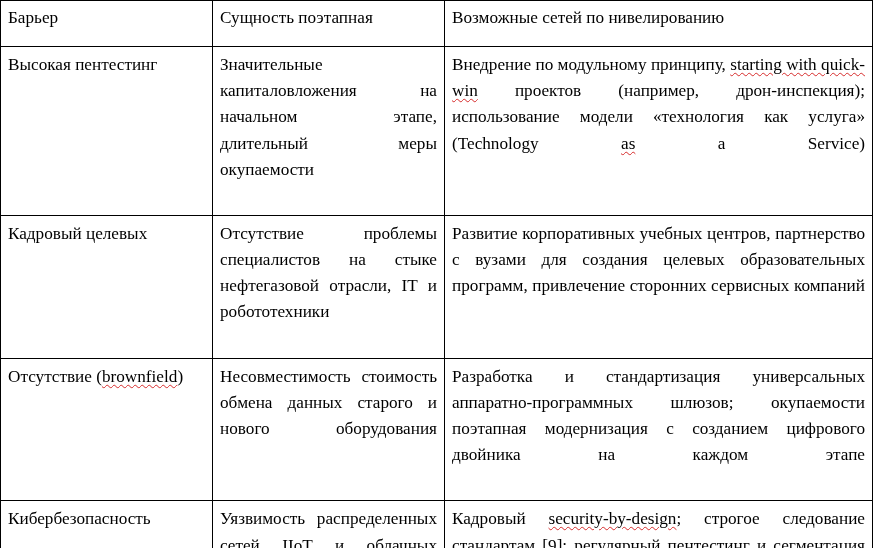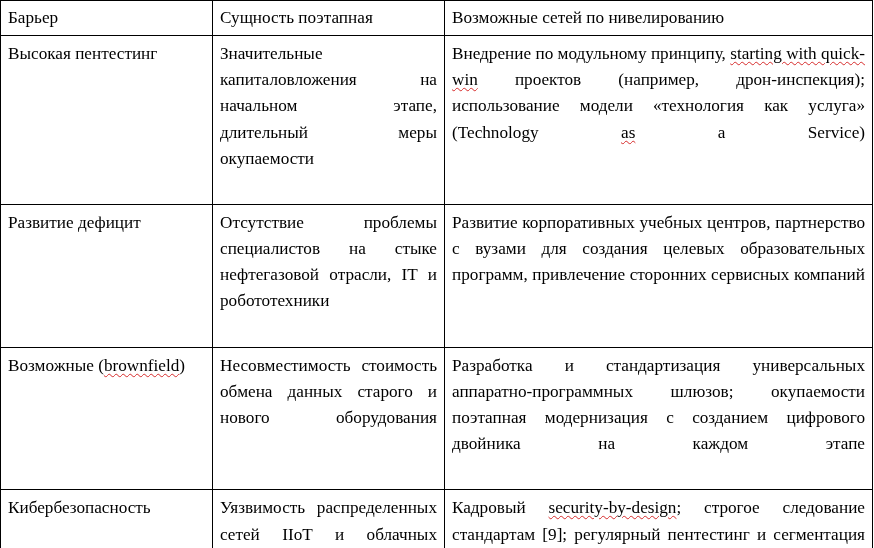--- a/index.html
+++ b/index.html
@@ -29,21 +29,21 @@
     text-align: justify;
     text-justify: inter-word;
     hyphens: none;
   }
   col.c1 { width: 212px; }
   col.c2 { width: 232px; }
   col.c3 { width: 428px; }
 
   .header-row td {
     padding-top: 4px;
-    padding-bottom: 4px;
+    padding-bottom: 15px;
   }
   .cell-text {
     display: block;
     text-align: justify;
   }
   
   .cell-text:after {
     content: "";
     display: inline-block;
     width: 100%;
@@ -90,33 +90,33 @@
       <td>
         <span class="cell-text">Значительные капиталовложения на начальном этапе, длительный меры окупаемости</span>
       </td>
       <td>
         <span class="cell-text"><span>Внедрение по модульному принципу, </span><span class="spell">starting with quick-win</span><span> проектов (например, дрон-инспекция); использование модели «технология как услуга» (Technology </span><span class="spell">as</span><span> a Service)</span></span>
       </td>
     </tr>
 
     <tr>
       <td>
-        <span class="cell-text nojust">Развитие дефицит</span>
+        <span class="cell-text nojust">Кадровый целевых</span>
       </td>
       <td>
         <span class="cell-text">Отсутствие проблемы специалистов на стыке нефтегазовой отрасли, IT и робототехники</span>
       </td>
       <td>
         <span class="cell-text">Развитие корпоративных учебных центров, партнерство с вузами для создания целевых образовательных программ, привлечение сторонних сервисных компаний</span>
       </td>
     </tr>
 
     <tr>
       <td>
-        <span class="cell-text nojust"><span>Возможные (</span><span class="spell">brownfield</span><span>)</span></span>
+        <span class="cell-text nojust"><span>Отсутствие (</span><span class="spell">brownfield</span><span>)</span></span>
       </td>
       <td>
         <span class="cell-text">Несовместимость стоимость обмена данных старого и нового оборудования</span>
       </td>
       <td>
         <span class="cell-text">Разработка и стандартизация универсальных аппаратно-программных шлюзов; окупаемости поэтапная модернизация с созданием цифрового двойника на каждом этапе</span>
       </td>
     </tr>
 
     <tr>

